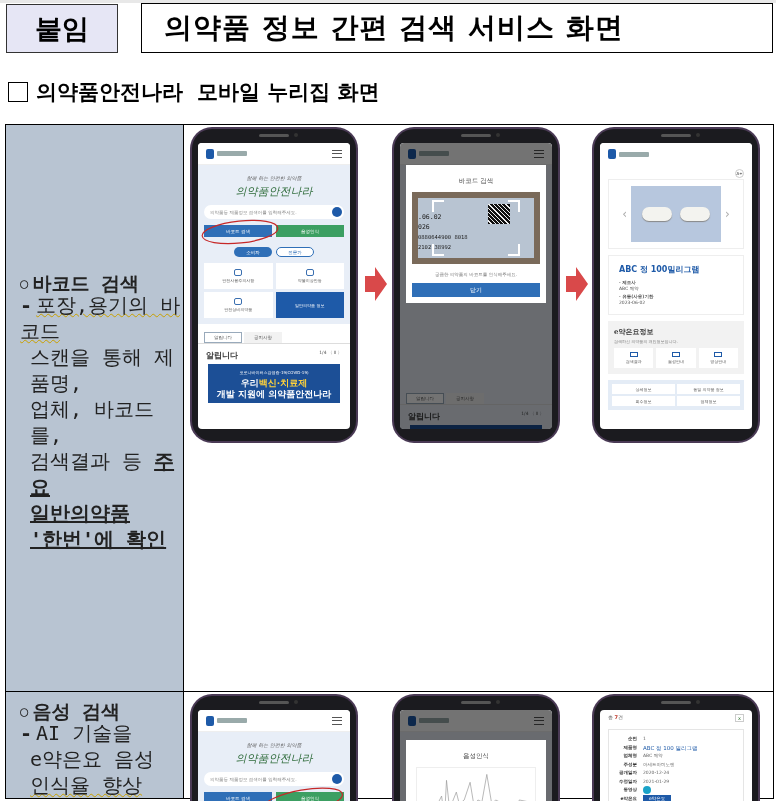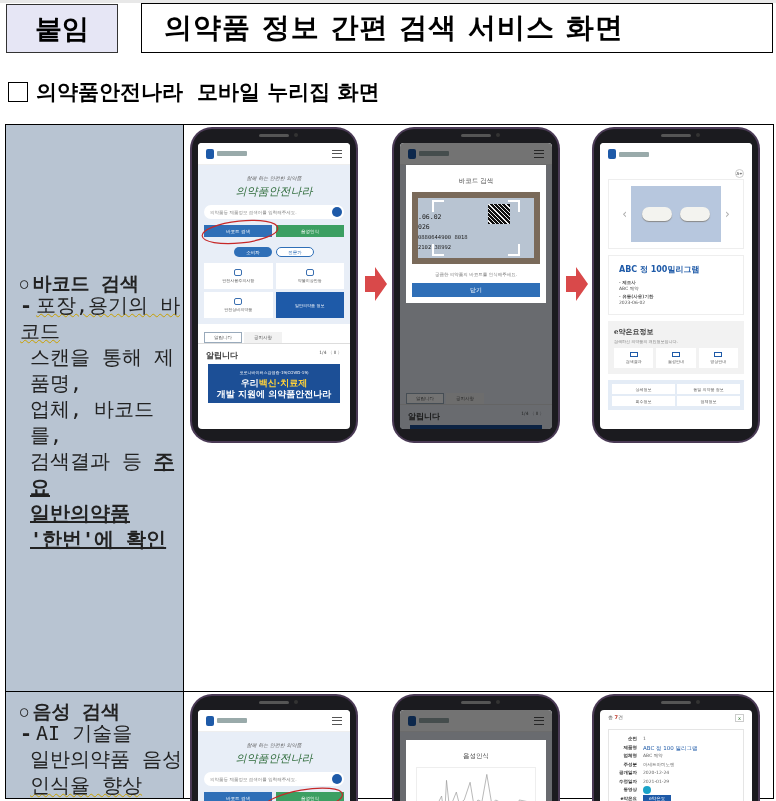--- a/index.html
+++ b/index.html
@@ -292,21 +292,21 @@
   </tr>
 
   <tr>
     <td class="label">
       <div class="cat">
             <span class="circ">○</span>
             <span>음성 검색</span>
           </div>
       <div class="desc">
         <div><span class="dash">-</span><span>AI 기술을</span></div>
-        <div class="line">일반의약품 음성</div>
+        <div class="line">e약은요 음성</div>
         <div class="line"><span class="wavy">인식율 향상</span></div>
       </div>
     </td>
     <td class="screens">
 
       <div class="phone" style="left:8px;top:4px;height:306px">
         <div class="notch"></div>
             <div class="cam"></div>
         <div class="screen">
           <div class="apphead">

